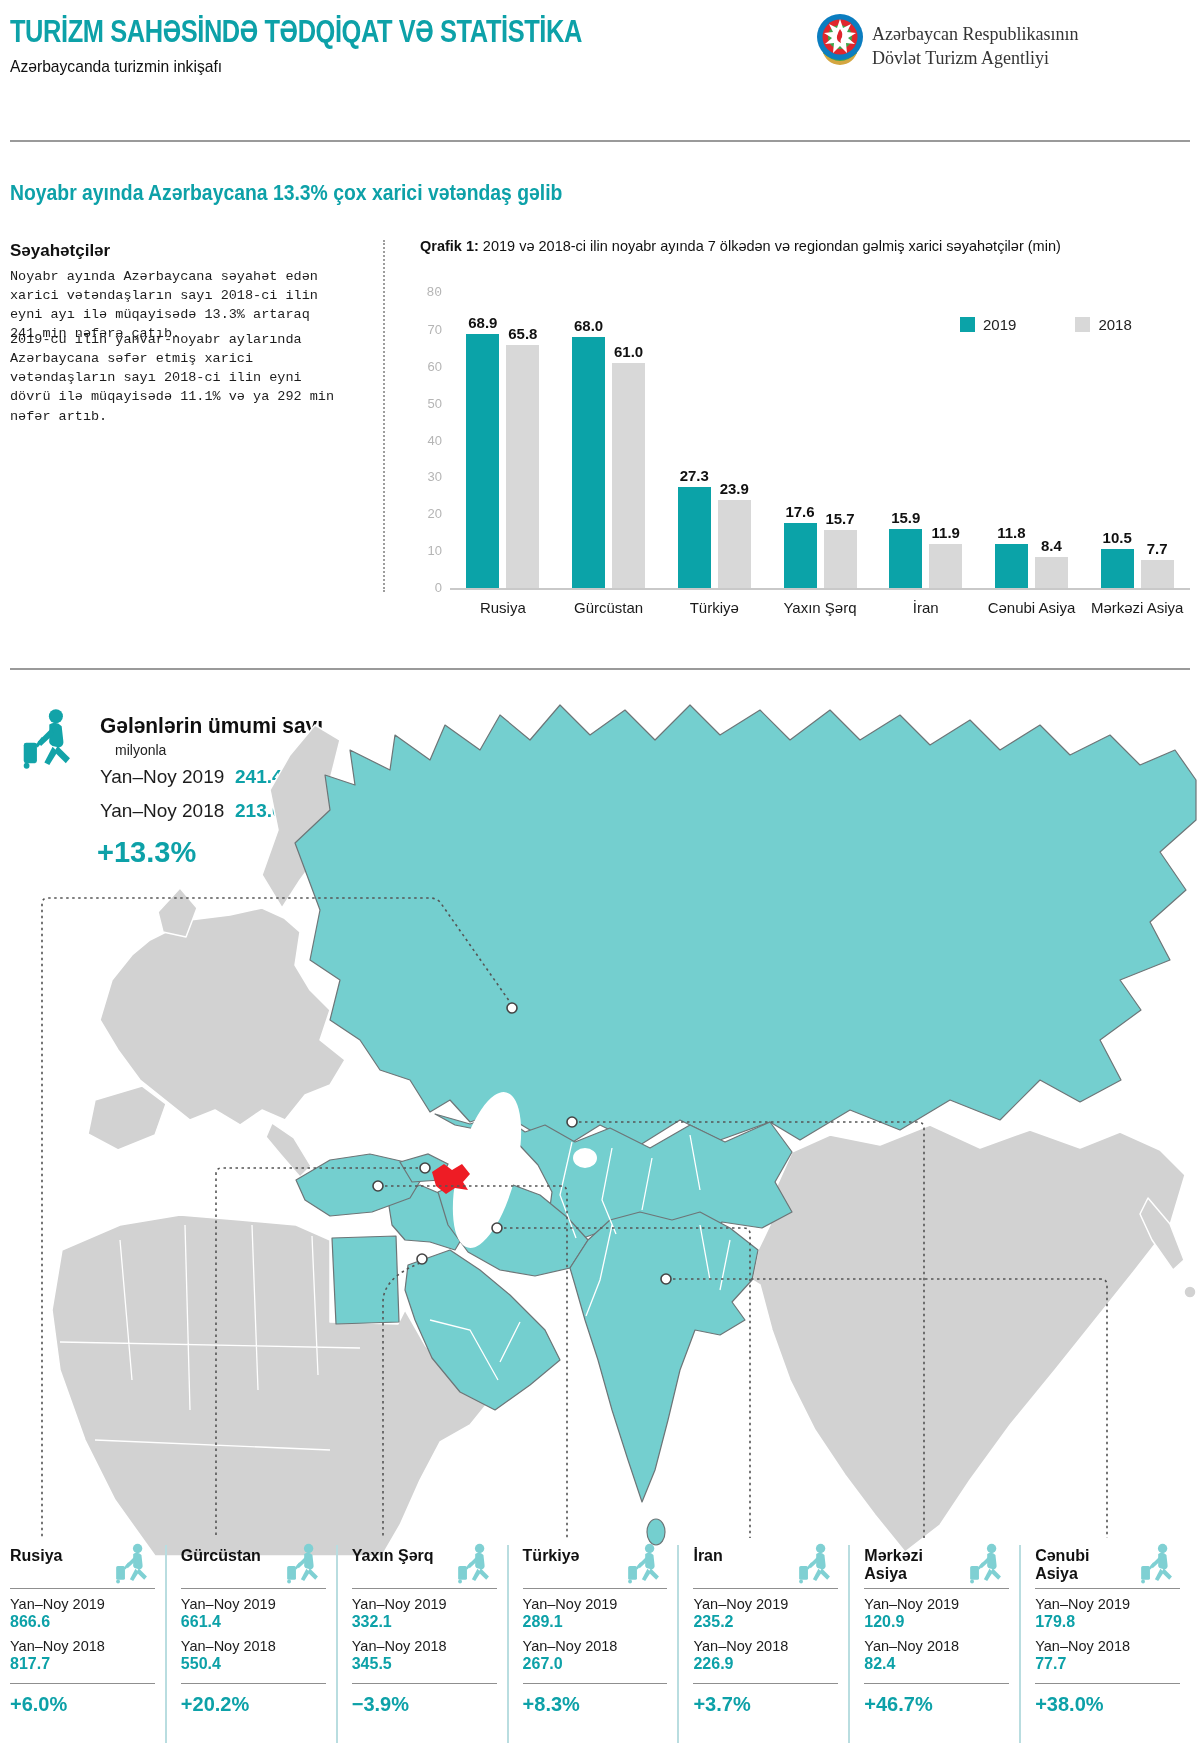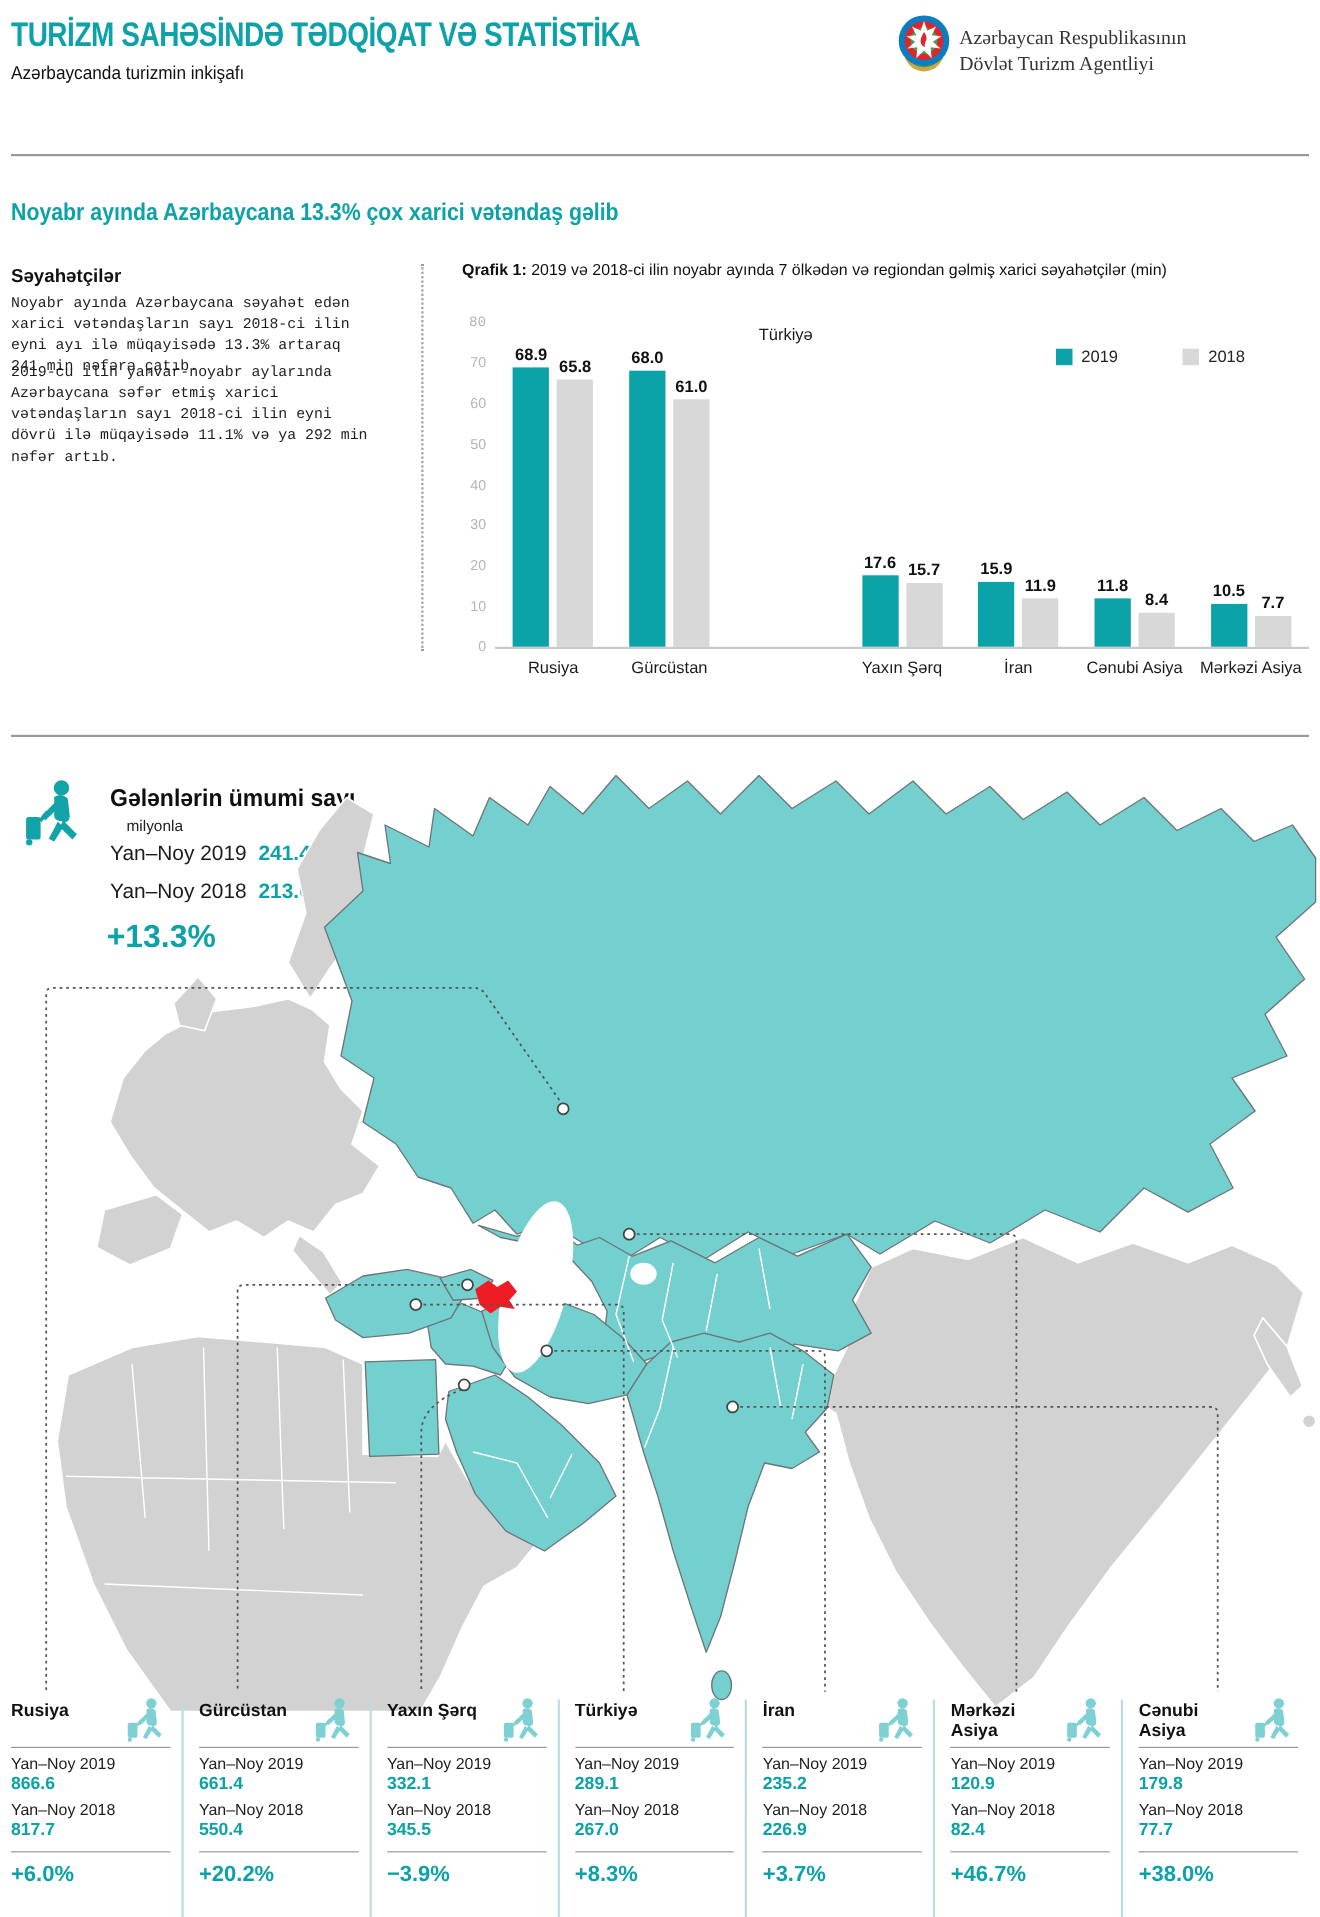--- a/index.html
+++ b/index.html
@@ -160,20 +160,30 @@
                 <div class="bar" style="height: 251px; background: rgb(11, 163, 168);"></div>
               </div>
               <div class="barwrap">
                 <div class="barval">61.0</div>
                 <div class="bar" style="height: 225px; background: rgb(216, 216, 216);"></div>
               </div>
             </div>
             <div class="catlabel">Gürcüstan</div>
           </div>
           <div class="cat">
+            <div class="bars">
+              <div class="barwrap">
+                <div class="barval">27.3</div>
+                <div class="bar" style="height: 101px; background: rgb(11, 163, 168);"></div>
+              </div>
+              <div class="barwrap">
+                <div class="barval">23.9</div>
+                <div class="bar" style="height: 88px; background: rgb(216, 216, 216);"></div>
+              </div>
+            </div>
             <div class="catlabel">Türkiyə</div>
           </div>
           <div class="cat">
             <div class="bars">
               <div class="barwrap">
                 <div class="barval">17.6</div>
                 <div class="bar" style="height: 65px; background: rgb(11, 163, 168);"></div>
               </div>
               <div class="barwrap">
                 <div class="barval">15.7</div>

